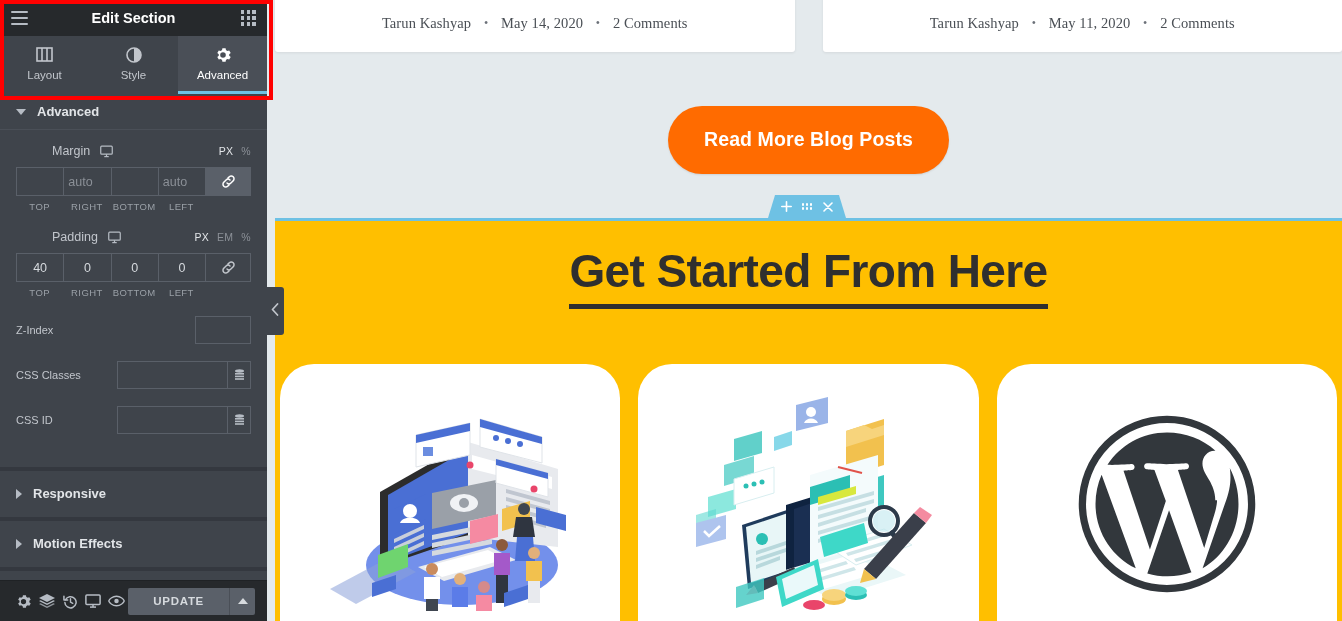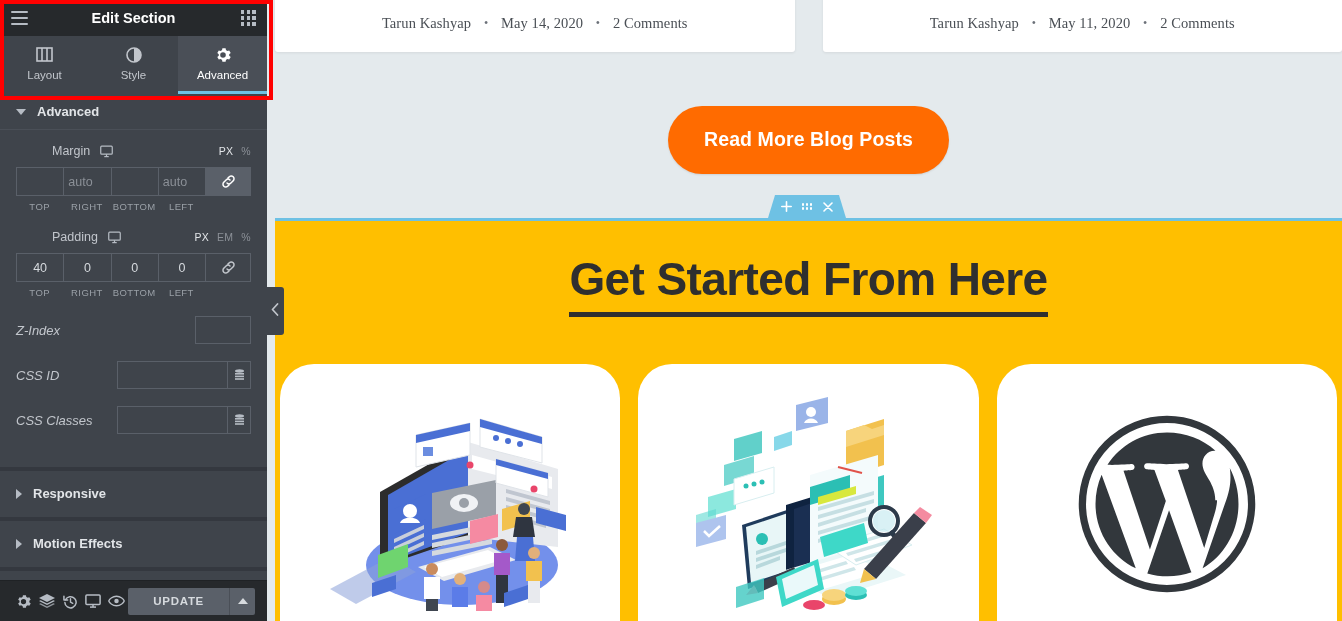--- a/index.html
+++ b/index.html
@@ -84,21 +84,21 @@
     gap: 1.6px;
   }
   .dots-icon i { background: #fff; width: 2.5px; height: 2.5px; border-radius: 50%; display: block; }
 
   
   #yellow-section {
     position: absolute; left: 275px; top: 218px;
     width: 1067px; height: 403px;
     background: #ffbf00;
     border-top: 3px solid #6ec1e4;
-    padding-top: 32px;
+    padding-top: 24px;
   }
   .yellow-heading {
     text-align: center;
     color: #2f2f2f;
     font-size: 46px;
     font-weight: bold;
     letter-spacing: -.6px;
     padding-bottom: 6px;
     display: inline-block;
     border-bottom: 5px solid #2f2f2f;
@@ -223,21 +223,21 @@
   .dim-labels { display: flex; margin-top: 5px; }
   .dim-labels span {
     flex: 1; text-align: center; font-size: 9.5px; color: #9aa0a7; letter-spacing: .4px;
   }
   .dim-labels .spacer { flex: 0 0 46px; }
 
   .row-ctrl {
     display: flex; align-items: center; justify-content: space-between;
     margin-bottom: 17px;
   }
-  .row-ctrl .rlabel { font-size: 13px; color: #c2c6cc; font-style: italic; }
+  .row-ctrl .rlabel { font-size: 11px; color: #c2c6cc; }
   .text-input {
     height: 28px; background: #3f444b; border: 1px solid #5a6069;
     color: #d6dade; font-size: 12.5px; padding: 0 7px; outline: none;
   }
   .zindex-input { width: 56px; }
   .input-group { display: flex; }
   .input-group .text-input { width: 110px; border-right: none; }
   .dyn-btn {
     width: 24px; height: 28px; background: #3f444b; border: 1px solid #5a6069;
     display: flex; align-items: center; justify-content: center; cursor: pointer;
@@ -666,48 +666,48 @@
           <span class="spacer"></span>
         </div>
       </div>
 
       <div class="row-ctrl">
         <span class="rlabel">Z-Index</span>
         <input class="text-input zindex-input" value="" style="">
       </div>
 
       <div class="row-ctrl">
+        <span class="rlabel">CSS Classes</span>
+        <span class="input-group">
+          <input class="text-input" value="" style="">
+          <span class="dyn-btn">
+            <svg width="11" height="12" viewBox="0 0 11 12">
+                <ellipse cx="5.5" cy="2" rx="4.5" ry="1.7" fill="#b6bcc4"></ellipse>
+                <rect x="1" y="4" width="9" height="1.6" fill="#b6bcc4"></rect>
+                <rect x="1" y="6.6" width="9" height="1.6" fill="#b6bcc4"></rect>
+                <rect x="1" y="9.2" width="9" height="1.6" fill="#b6bcc4"></rect>
+              </svg>
+          </span>
+        </span>
+      </div>
+
+      <div class="row-ctrl">
         <span class="rlabel">CSS ID</span>
         <span class="input-group">
           <input class="text-input" value="" style="">
           <span class="dyn-btn">
             <svg width="11" height="12" viewBox="0 0 11 12">
                 <ellipse cx="5.5" cy="2" rx="4.5" ry="1.7" fill="#b6bcc4"></ellipse>
                 <rect x="1" y="4" width="9" height="1.6" fill="#b6bcc4"></rect>
                 <rect x="1" y="6.6" width="9" height="1.6" fill="#b6bcc4"></rect>
                 <rect x="1" y="9.2" width="9" height="1.6" fill="#b6bcc4"></rect>
               </svg>
           </span>
         </span>
       </div>
-
-      <div class="row-ctrl">
-        <span class="rlabel">CSS Classes</span>
-        <span class="input-group">
-          <input class="text-input" value="" style="">
-          <span class="dyn-btn">
-            <svg width="11" height="12" viewBox="0 0 11 12">
-                <ellipse cx="5.5" cy="2" rx="4.5" ry="1.7" fill="#b6bcc4"></ellipse>
-                <rect x="1" y="4" width="9" height="1.6" fill="#b6bcc4"></rect>
-                <rect x="1" y="6.6" width="9" height="1.6" fill="#b6bcc4"></rect>
-                <rect x="1" y="9.2" width="9" height="1.6" fill="#b6bcc4"></rect>
-              </svg>
-          </span>
-        </span>
-      </div>
     </div>
 
     <div class="collapsed-section">
       <span class="caret-right"></span>
       <span class="stitle">Responsive</span>
     </div>
 
     <div class="collapsed-section">
       <span class="caret-right"></span>
       <span class="stitle">Motion Effects</span>

